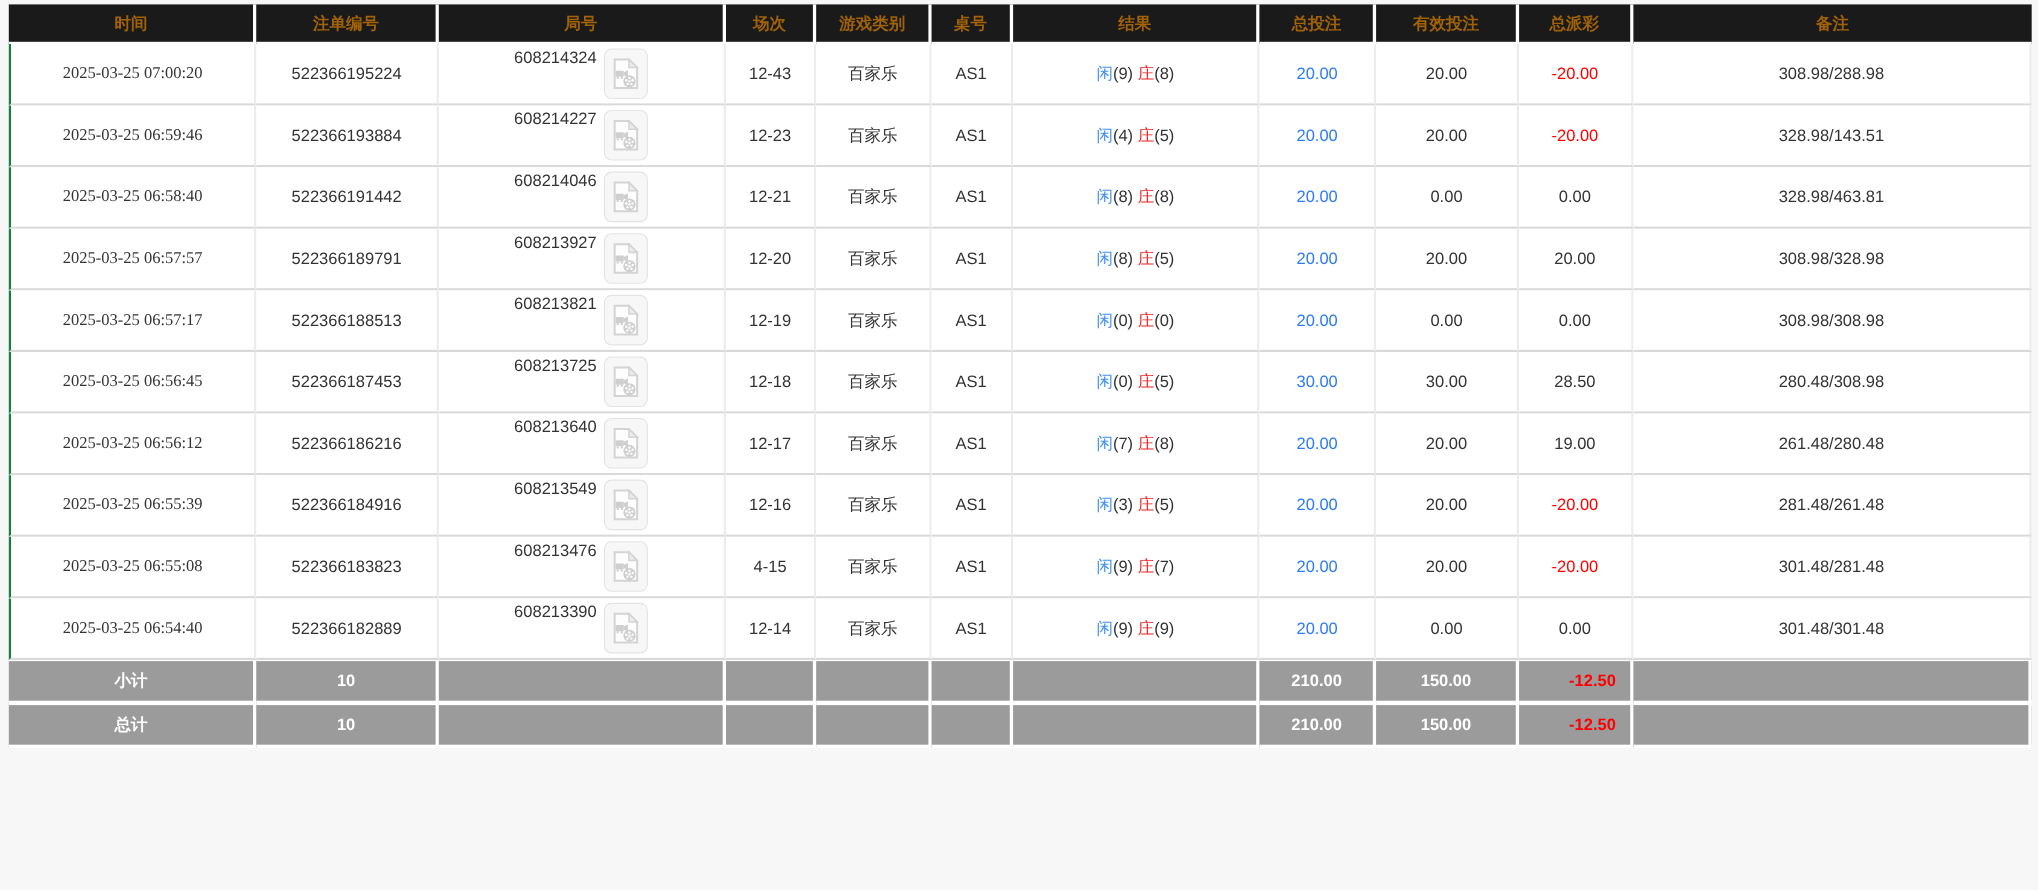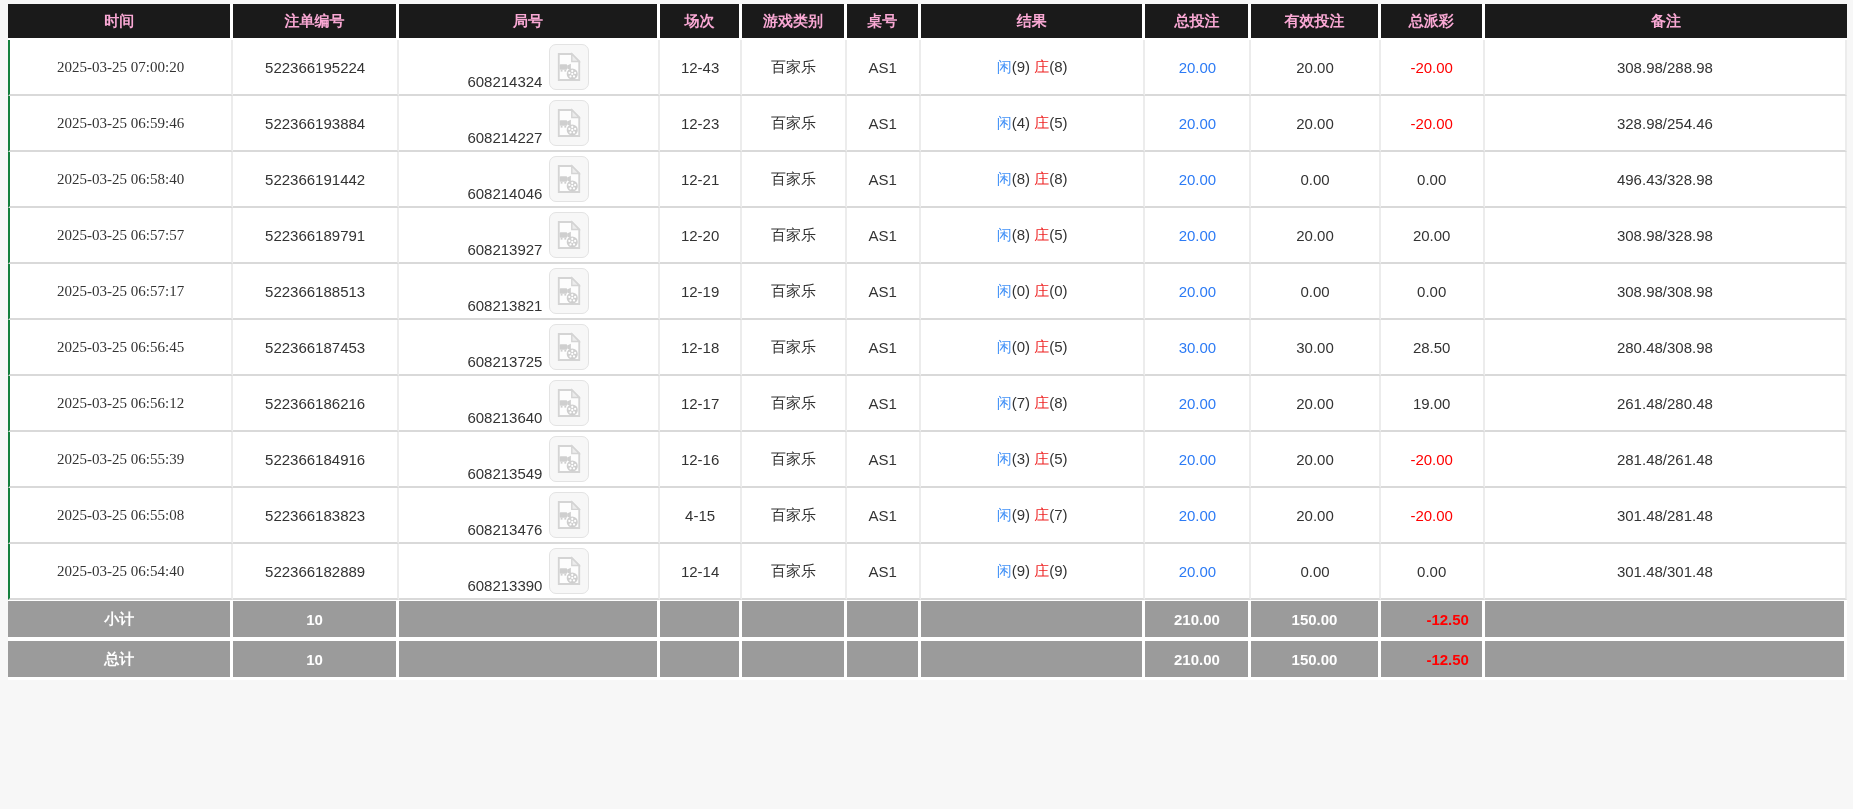--- a/index.html
+++ b/index.html
@@ -7,32 +7,32 @@
     font-family:"Liberation Sans","DejaVu Sans",sans-serif;
     font-size:15px;color:#333;
     width:1853px;height:809px;overflow:hidden;box-sizing:border-box;
     padding:4px 6px 0 8px;
   }
   table.records{
     width:100%;border-collapse:separate;border-spacing:0;background:#fff;
     table-layout:fixed;
   }
   thead th{
-    background:var(--header-bg,#1a1a1a);color:#f9a8d4;font-weight:700;
+    background:var(--header-bg,#1a1a1a);color:#a16207;font-weight:700;
     height:34px;padding:0;text-align:center;vertical-align:middle;
     border-right:3px solid #fff;border-bottom:2px solid #fff;
   }
   thead th:last-child{border-right:none;}
   tbody.data td{
     background:#fff;height:54px;padding:0 4px;text-align:center;vertical-align:middle;
     border-right:2px solid #ececec;border-bottom:2px solid #d9d9d9;
     white-space:nowrap;overflow:hidden;
   }
   tbody.data td:first-child{border-left:2px solid #15803d;font-family:Liberation Serif, serif;}
-  .round-cell .inner{display:flex;align-items:flex-end;justify-content:center;gap:7px;}
+  .round-cell .inner{display:flex;align-items:flex-start;justify-content:center;gap:7px;}
   .video-btn{
     width:40px;height:46px;background:#f7f7f7;border:1px solid #e3e3e3;border-radius:7px;
     display:inline-flex;align-items:center;justify-content:center;padding:0;cursor:pointer;
   }
   .c-player{color:var(--player-blue,#4090f7);}
   .c-banker{color:var(--banker-red,#ee2222);}
   .c-bet{color:var(--bet-blue,#2d7bf5);}
   .c-neg{color:var(--negative-red,#ff0000);}
   tbody.sum td{
     background:var(--summary-bg,#9b9b9b);color:#fff;font-weight:700;
@@ -134,21 +134,21 @@
             </button>
           </div>
         </td>
         <td>12-23</td>
         <td>百家乐</td>
         <td>AS1</td>
         <td><span class="c-player">闲</span><span>(4) </span><span class="c-banker">庄</span><span>(5)</span></td>
         <td class="c-bet">20.00</td>
         <td>20.00</td>
         <td class="c-neg">-20.00</td>
-        <td>328.98/254.46</td>
+        <td>328.98/143.51</td>
       </tr>
       <tr>
         <td>2025-03-25 06:58:40</td>
         <td>522366191442</td>
         <td class="round-cell">
           <div class="inner">
             <span>608214046</span>
             <button class="video-btn">
               <svg width="26" height="30" viewBox="0 0 28 32">
                 <path d="M3 2 h14 l8 8 v20 h-22 z" fill="#fdfdfd" stroke="#d4d4d4" stroke-width="2"></path>
@@ -168,21 +168,21 @@
             </button>
           </div>
         </td>
         <td>12-21</td>
         <td>百家乐</td>
         <td>AS1</td>
         <td><span class="c-player">闲</span><span>(8) </span><span class="c-banker">庄</span><span>(8)</span></td>
         <td class="c-bet">20.00</td>
         <td>0.00</td>
         <td>0.00</td>
-        <td>496.43/328.98</td>
+        <td>328.98/463.81</td>
       </tr>
       <tr>
         <td>2025-03-25 06:57:57</td>
         <td>522366189791</td>
         <td class="round-cell">
           <div class="inner">
             <span>608213927</span>
             <button class="video-btn">
               <svg width="26" height="30" viewBox="0 0 28 32">
                 <path d="M3 2 h14 l8 8 v20 h-22 z" fill="#fdfdfd" stroke="#d4d4d4" stroke-width="2"></path>

